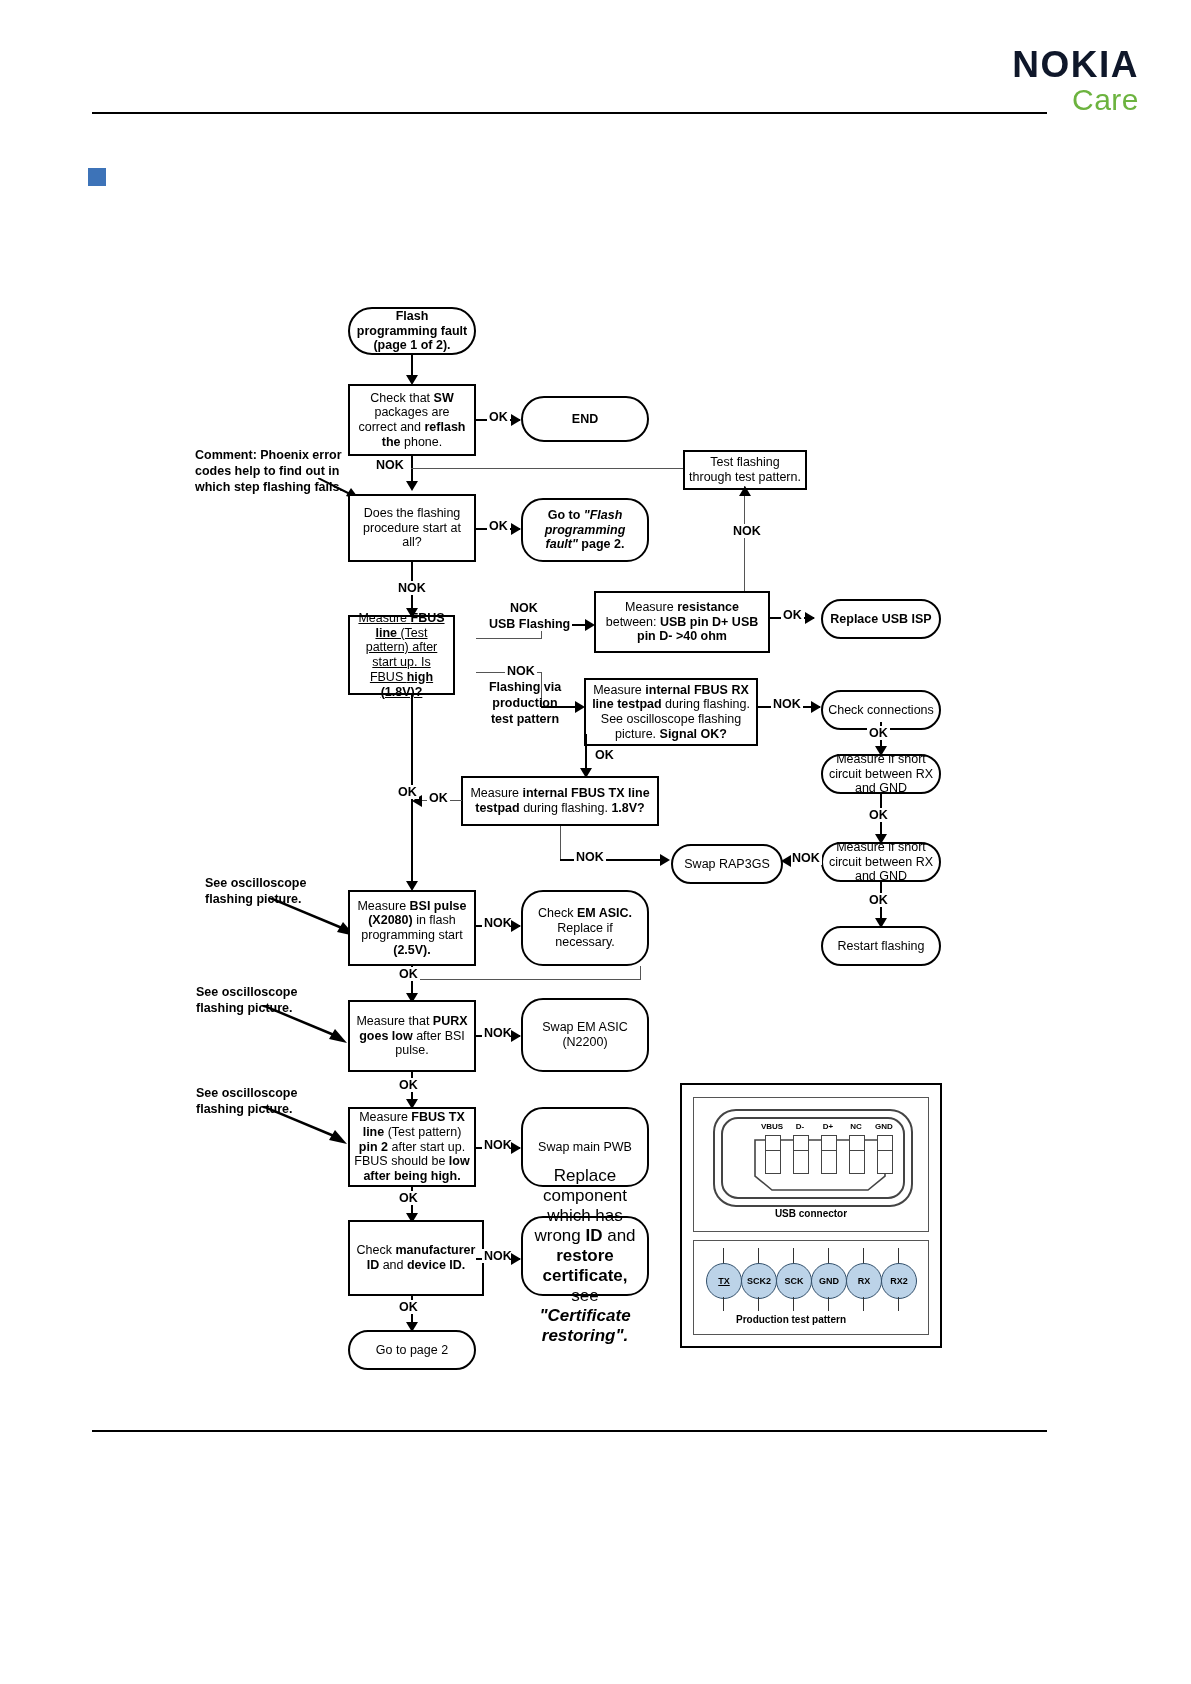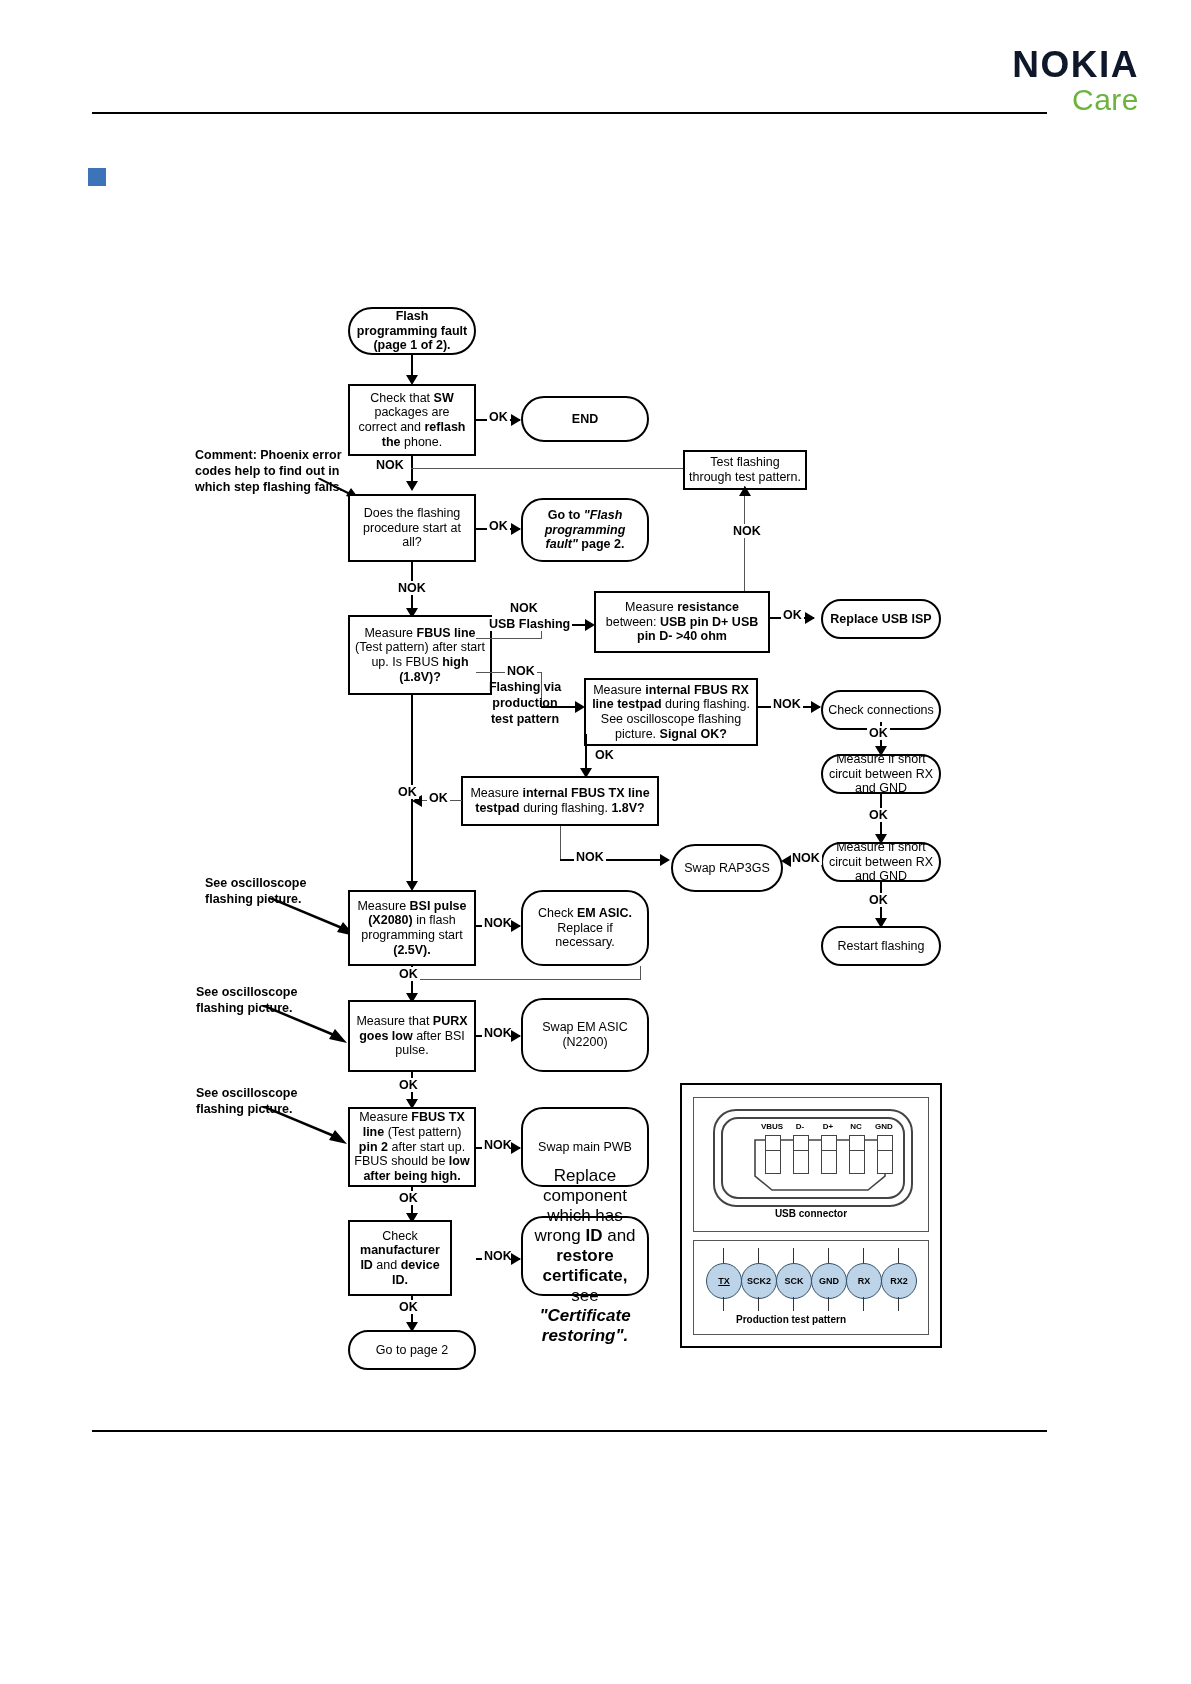--- a/index.html
+++ b/index.html
@@ -114,21 +114,21 @@
 <div class="lbl" style="left:487px;top:519px;">OK</div>
 <div class="arw r" style="left:511px;top:523px;"></div>
 <div class="node round" style="left:521px;top:498px;width:128px;height:64px;">
   <span style="font-weight:bold;">Go to <i>"Flash programming fault"</i> page 2.</span>
 </div>
 
 <div class="ln v" style="left:411px;top:562px;height:50px;"></div>
 <div class="lbl" style="left:396px;top:581px;">NOK</div>
 <div class="arw d" style="left:406px;top:608px;"></div>
 
-<div class="node" style="left:348px;top:615px;width:144px;height:80px;">
+<div class="node" style="left:348px;top:615px;width:107px;height:80px;text-decoration:underline;">
   <span>Measure <b><b>FBUS</b> line</b> (Test pattern) after start up. Is FBUS <b>high (1.8V)?</b></span>
 </div>
 
 <div class="ln h" style="left:476px;top:638px;width:66px;height:1.2px;background:#555;"></div>
 <div class="ln v" style="left:541px;top:625px;height:14px;width:1.2px;background:#555;"></div>
 <div class="ln h" style="left:541px;top:624px;width:52px;"></div>
 <div class="arw r" style="left:585px;top:619px;"></div>
 <div class="lbl" style="left:508px;top:601px;">NOK</div>
 <div class="lbl" style="left:487px;top:617px;">USB Flashing</div>
 
@@ -174,21 +174,21 @@
 <div class="ln v" style="left:880px;top:882px;height:42px;"></div>
 <div class="lbl" style="left:867px;top:893px;">OK</div>
 <div class="arw d" style="left:875px;top:918px;"></div>
 <div class="node round" style="left:821px;top:926px;width:120px;height:34px;">
   <span>Restart flashing</span>
 </div>
 
 <div class="ln h" style="left:785px;top:860px;width:36px;"></div>
 <div class="lbl" style="left:790px;top:851px;">NOK</div>
 <div class="arw l" style="left:781px;top:855px;"></div>
-<div class="node term" style="left:671px;top:844px;width:112px;height:48px;">
+<div class="node term" style="left:671px;top:844px;width:112px;height:40px;">
   <span>Swap RAP3GS</span>
 </div>
 
 <div class="ln v" style="left:585px;top:734px;height:38px;"></div>
 <div class="lbl" style="left:593px;top:748px;">OK</div>
 <div class="arw d" style="left:580px;top:768px;"></div>
 
 <div class="node" style="left:461px;top:776px;width:198px;height:50px;">
   <span>Measure <b>internal FBUS TX line</b> <b>testpad</b> during flashing. <b>1.8V?</b></span>
 </div>
@@ -244,21 +244,21 @@
 <div class="lbl" style="left:482px;top:1138px;">NOK</div>
 <div class="arw r" style="left:511px;top:1142px;"></div>
 <div class="node round" style="left:521px;top:1107px;width:128px;height:80px;">
   <span>Swap main PWB</span>
 </div>
 
 <div class="ln v" style="left:411px;top:1187px;height:31px;"></div>
 <div class="lbl" style="left:397px;top:1191px;">OK</div>
 <div class="arw d" style="left:406px;top:1213px;"></div>
 
-<div class="node" style="left:348px;top:1220px;width:104px;height:76px;">
+<div class="node" style="left:348px;top:1220px;width:136px;height:76px;">
   <span>Check <b>manufacturer ID</b> and <b>device ID.</b></span>
 </div>
 <div class="ln h" style="left:476px;top:1258px;width:44px;"></div>
 <div class="lbl" style="left:482px;top:1249px;">NOK</div>
 <div class="arw r" style="left:511px;top:1253px;"></div>
 <div class="node round" style="left:521px;top:1216px;width:128px;height:80px;font-size:17px;">
   <span>Replace component which has wrong <b>ID</b> and <b>restore</b> <b>certificate,</b> see <i>"Certificate restoring".</i></span>
 </div>
 
 <div class="ln v" style="left:411px;top:1296px;height:30px;"></div>

